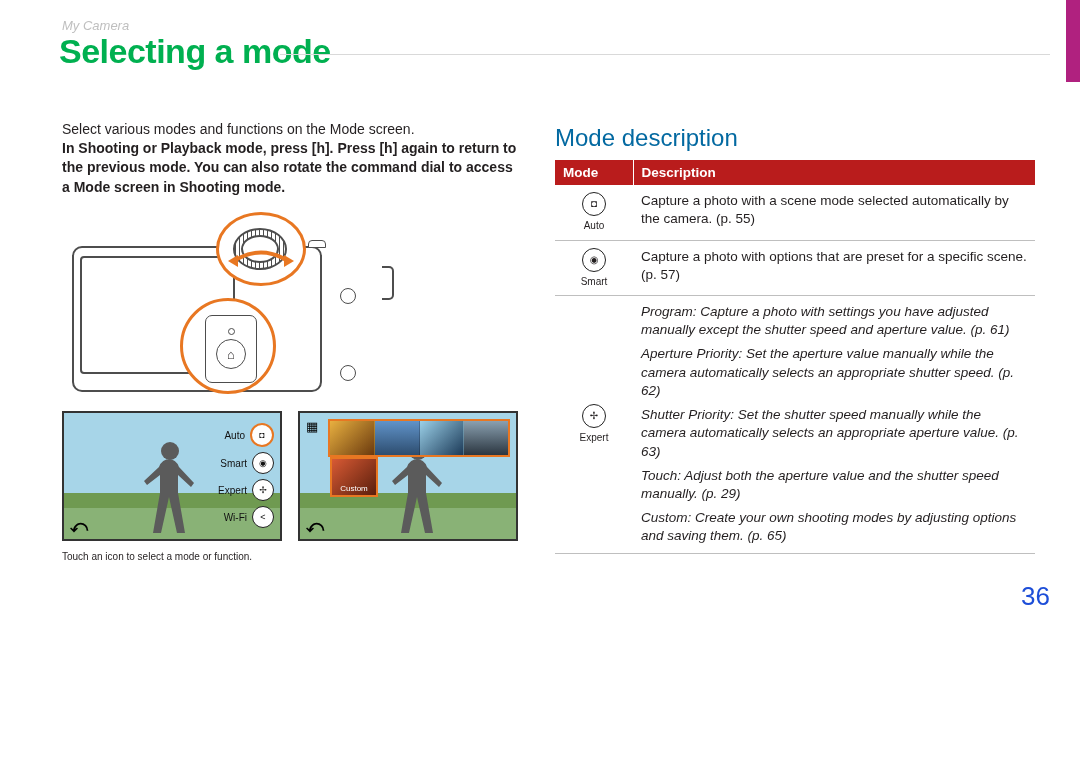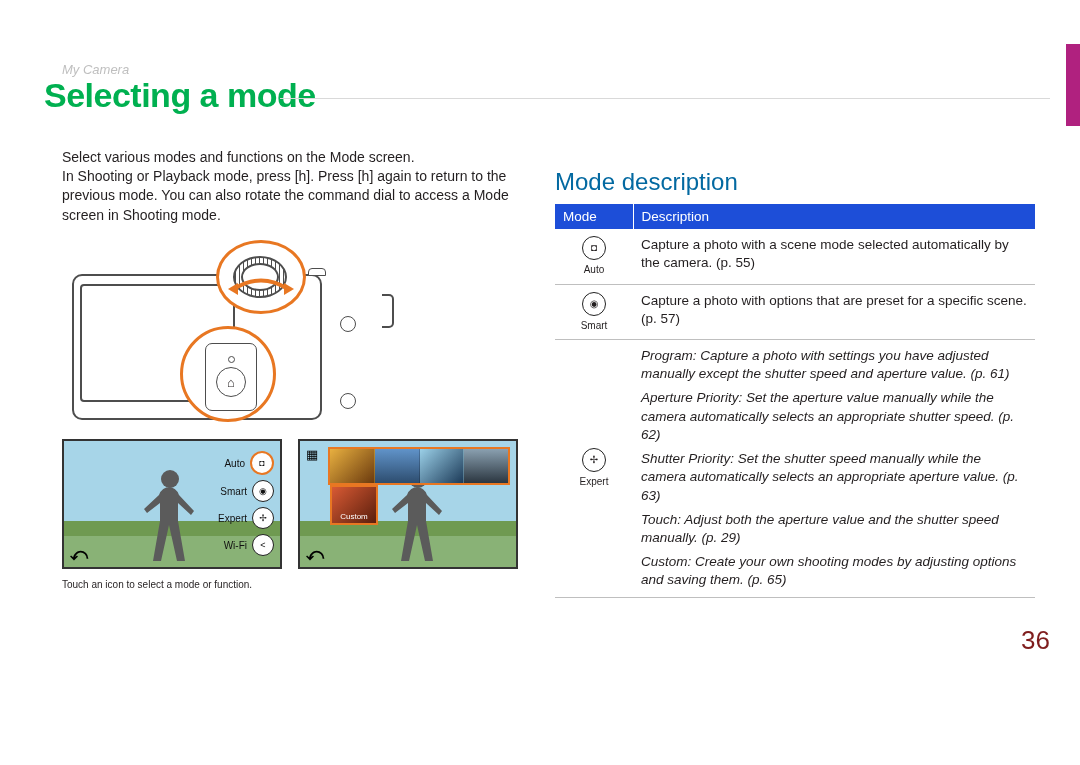--- a/index.html
+++ b/index.html
@@ -10,58 +10,57 @@
     font-family: "Myriad Pro", "Segoe UI", "Helvetica Neue", Arial, sans-serif;
     background: #fff;
     color: #231f20;
     overflow: hidden;
   }
   .page {
     position: relative;
     width: 1080px;
     height: 632px;
     box-sizing: border-box;
-    margin-top: 44px;
   }
   .side-tab {
     position: absolute;
     right: 0;
     top: 0;
     width: 14px;
     height: 82px;
     background: #b0217f;
   }
   .breadcrumb {
     position: absolute;
     left: 62px;
     top: 18px;
     font-size: 13px;
     font-style: italic;
     color: #bfbfbf;
   }
   .title {
     position: absolute;
-    left: 44px;
+    left: 59px;
     top: 32px;
     font-size: 34px;
     font-weight: 700;
     color: #00b050;
     letter-spacing: -0.5px;
   }
   .title-rule {
     position: absolute;
     left: 280px;
     right: 30px;
     top: 54px;
     border-top: 1px solid #d9d9d9;
   }
   .col-left {
     position: absolute;
     left: 62px;
-    top: 104px;
+    top: 120px;
     width: 460px;
   }
   .col-right {
     position: absolute;
     left: 555px;
     top: 120px;
     width: 480px;
   }
   .intro {
     font-size: 14px;
@@ -72,20 +71,21 @@
     color: #0369a1;
     font-weight: 400;
     margin: 32px 0 8px 0;
   }
   .h2.first-right {
     margin-top: 4px;
   }
   .body {
     font-size: 14px;
     line-height: 1.4;
+    font-weight: bold;
   }
 
   
   .camera-wrap {
     position: relative;
     width: 320px;
     height: 185px;
     margin: 14px 0 14px 10px;
   }
   .camera-body {
@@ -331,23 +331,23 @@
     margin-top: 10px;
   }
 
   
   table.modes {
     width: 100%;
     border-collapse: collapse;
     font-size: 13.5px;
   }
   table.modes thead th {
-    background: #1d4ed8;
+    background: #b91c1c;
     color: #fff;
-    font-weight: 400;
+    font-weight: 700;
     text-align: left;
     padding: 5px 8px;
     border-right: 1px solid #fff;
   }
   table.modes thead th:last-child { border-right: none; }
   table.modes td {
     border-bottom: 1px solid #bfbfbf;
     padding: 7px 8px;
     vertical-align: top;
     line-height: 1.35;
@@ -380,21 +380,21 @@
   .sub-mode:last-child { margin-bottom: 0; }
   .sub-mode .name {
     font-weight: 400;
     font-family: "Segoe UI", Arial, sans-serif;
   }
   .page-num {
     position: absolute;
     right: 30px;
     bottom: 20px;
     font-size: 26px;
-    color: #7f1d1d;
+    color: #1d4ed8;
     font-weight: 300;
   }
 </style>
 </head>
 <body>
 
 <div class="page">
 
   <div class="side-tab"></div>
 

